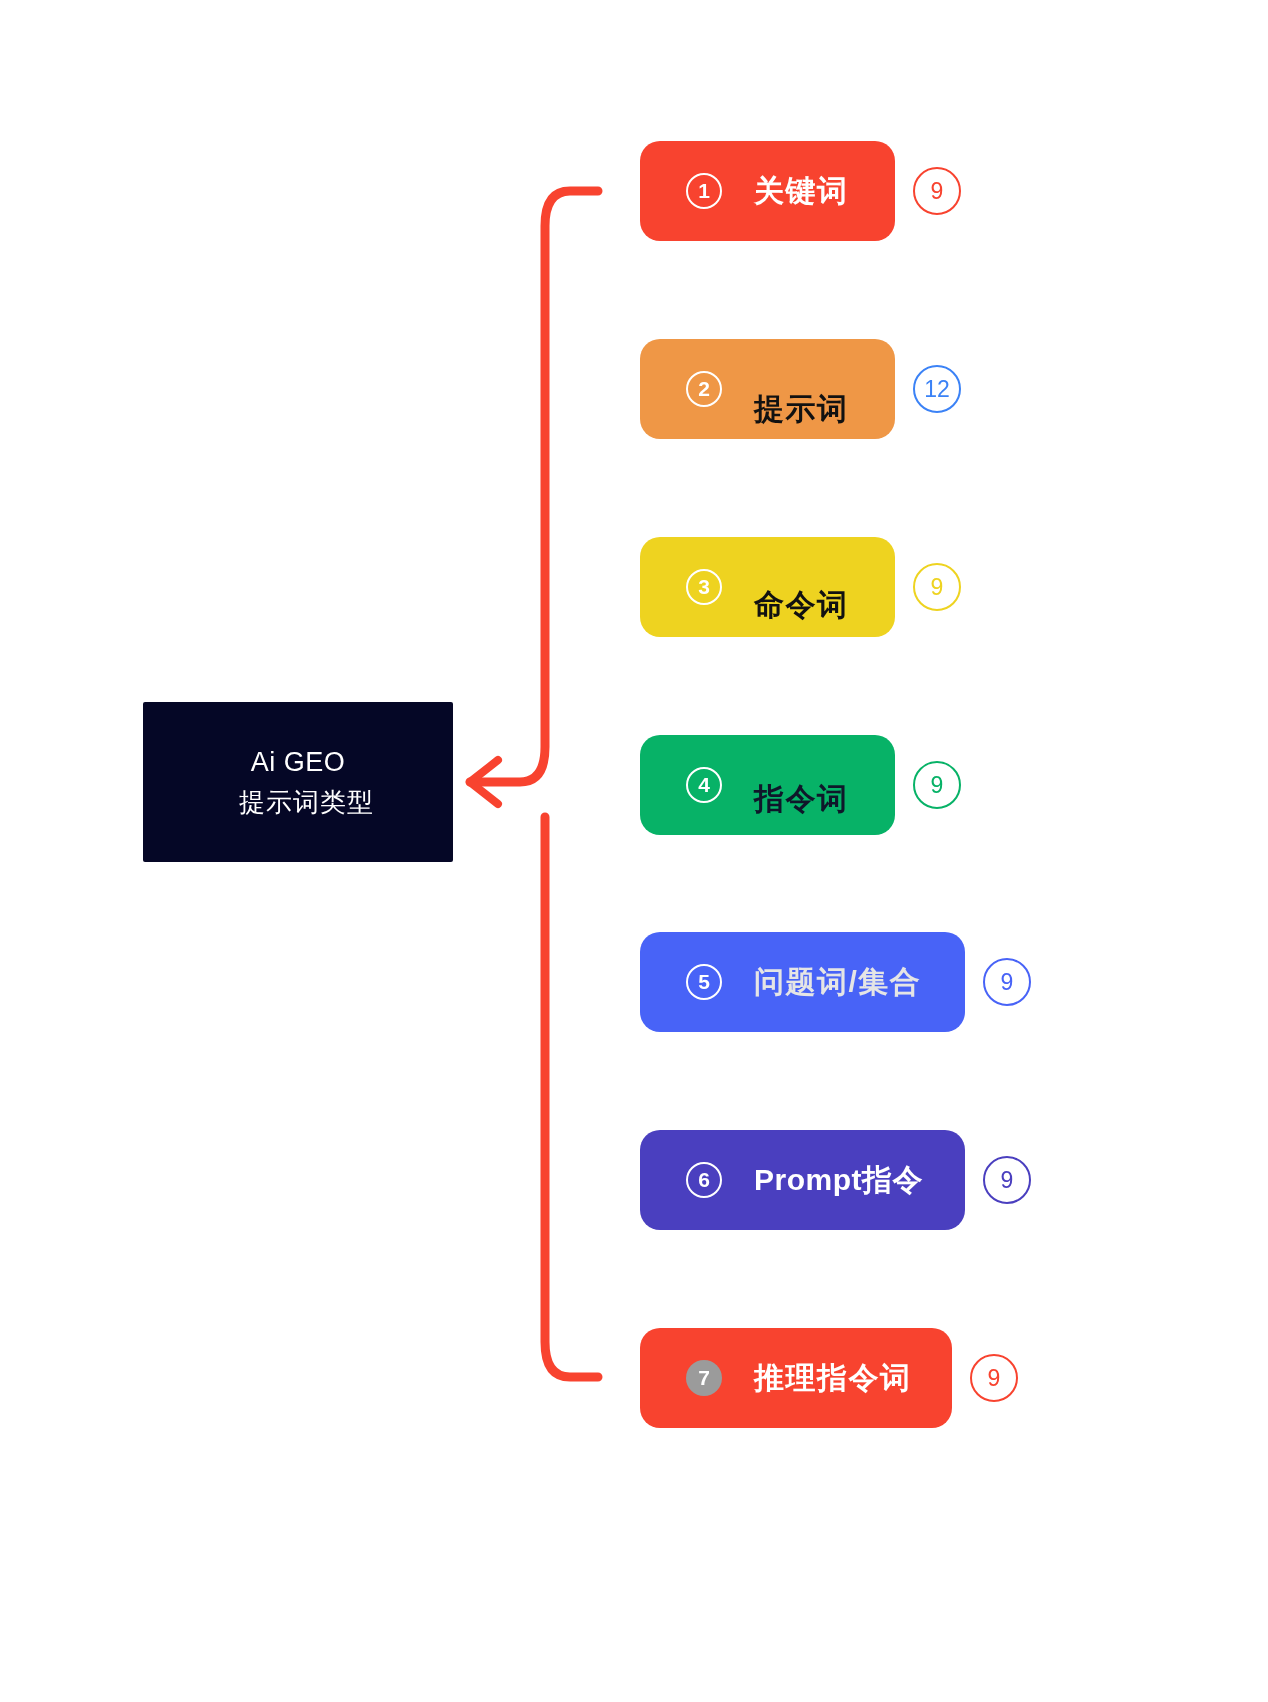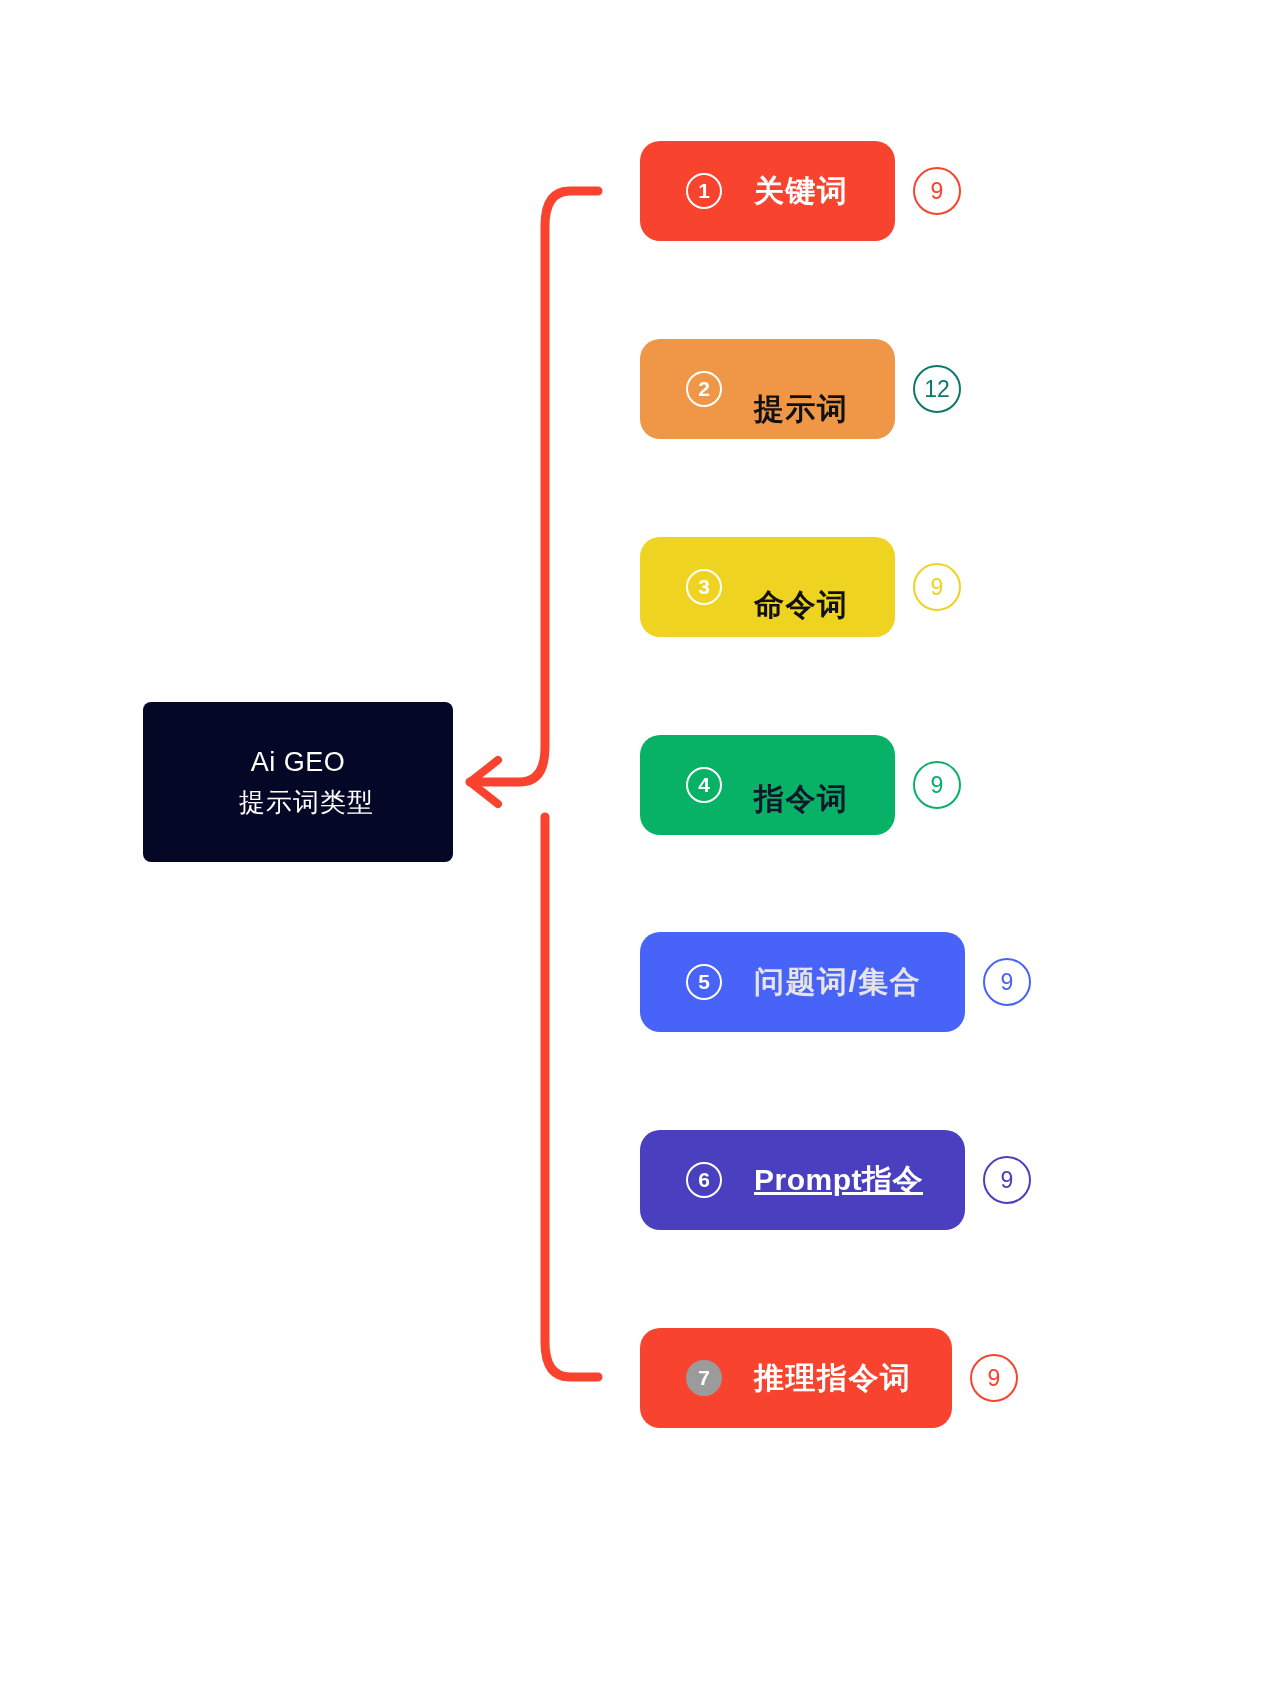--- a/index.html
+++ b/index.html
@@ -34,21 +34,21 @@
   }
 
   
   #root-node {
     position: absolute;
     left: 143px;
     top: 702px;
     width: 310px;
     height: 160px;
     background: #050726;
-    border-radius: 8px;
+    border-radius: 2px;
     display: flex;
     flex-direction: column;
     align-items: center;
     justify-content: center;
     box-sizing: border-box;
   }
   #root-node .root-line {
     color: #ffffff;
     font-size: 27px;
     line-height: 40px;
@@ -157,21 +157,21 @@
           <div class="node-num outline-white">1</div>
           <div class="node-label" style="color: rgb(255, 255, 255);">关键词</div>
         </div>
         <div class="count-badge" style="color: rgb(248, 67, 47);">9</div>
       </div>
       <div class="branch-row" style="left: 640px; top: 339px;">
         <div class="node-box" style="width: 255px; background: rgb(239, 151, 70);">
           <div class="node-num outline-white">2</div>
           <div class="node-label" style="color: rgb(17, 17, 17); margin-top: 40px;">提示词</div>
         </div>
-        <div class="count-badge" style="color: #0f766e;">12</div>
+        <div class="count-badge" style="color: #3b82f6;">12</div>
       </div>
       <div class="branch-row" style="left: 640px; top: 537px;">
         <div class="node-box" style="width: 255px; background: rgb(238, 211, 32);">
           <div class="node-num outline-white">3</div>
           <div class="node-label" style="color: rgb(17, 17, 17); margin-top: 36px;">命令词</div>
         </div>
         <div class="count-badge" style="color: rgb(238, 211, 32);">9</div>
       </div>
       <div class="branch-row" style="left: 640px; top: 735px;">
         <div class="node-box" style="width: 255px; background: rgb(7, 178, 103);">
@@ -183,21 +183,21 @@
       <div class="branch-row" style="left: 640px; top: 932px;">
         <div class="node-box" style="width: 325px; background: rgb(72, 99, 247);">
           <div class="node-num outline-white">5</div>
           <div class="node-label" style="color: #e5e5e5;">问题词/集合</div>
         </div>
         <div class="count-badge" style="color: rgb(72, 99, 247);">9</div>
       </div>
       <div class="branch-row" style="left: 640px; top: 1130px;">
         <div class="node-box" style="width: 325px; background: rgb(74, 63, 191);">
           <div class="node-num outline-white">6</div>
-          <div class="node-label latin" style="color: rgb(255, 255, 255); text-decoration: underline;">Prompt指令</div>
+          <div class="node-label latin" style="color: rgb(255, 255, 255);">Prompt指令</div>
         </div>
         <div class="count-badge" style="color: rgb(74, 63, 191);">9</div>
       </div>
       <div class="branch-row" style="left: 640px; top: 1328px;">
         <div class="node-box" style="width: 312px; background: rgb(248, 67, 47);">
           <div class="node-num solid-gray">7</div>
           <div class="node-label" style="color: #ffffff;">推理指令词</div>
         </div>
         <div class="count-badge" style="color: rgb(248, 67, 47);">9</div>
       </div>

